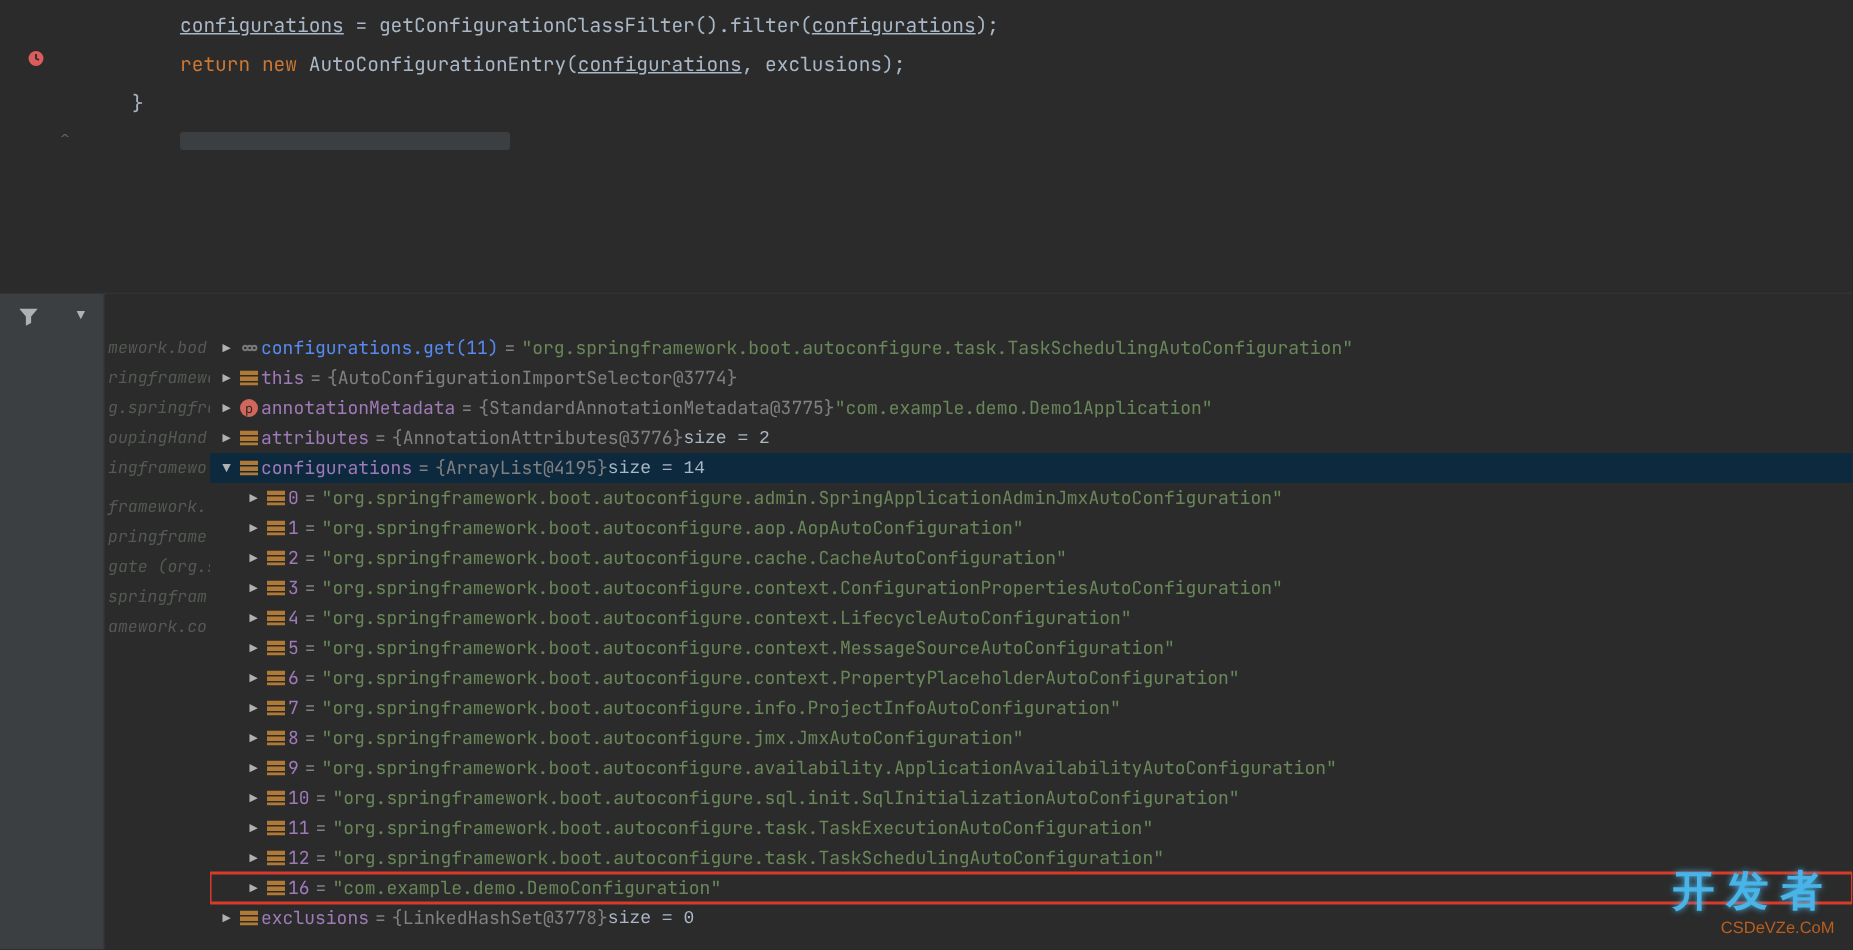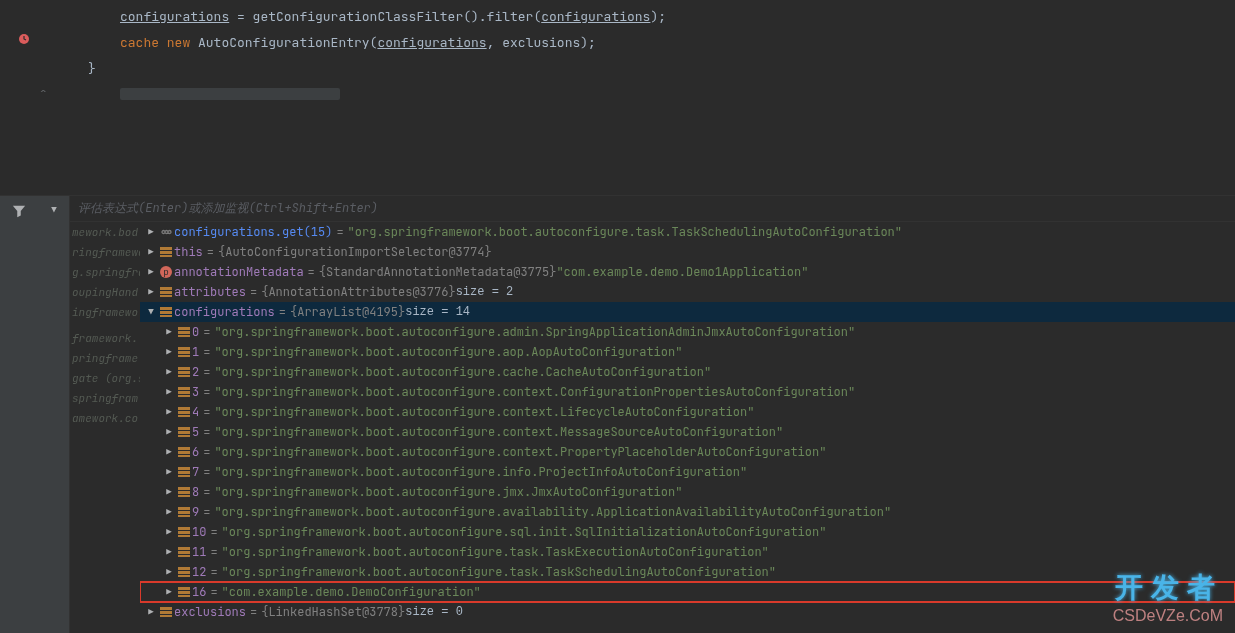--- a/index.html
+++ b/index.html
@@ -59,52 +59,51 @@
 .node.hi { outline:2px solid #d93a2b; outline-offset:-1px;}
 .ind1{ padding-left:22px;}
 
 .ico-field svg rect{ fill:#b07a36;}
 .ico-p circle{ fill:#d1675a;}
 .ico-inf svg{ stroke:#7a7a7a;}
 
 .wm { position:absolute; right:12px; bottom:8px; text-align:right; pointer-events:none;}
 .wm .cn { font-size:28px; font-weight:bold; color:#49b4e8; letter-spacing:8px; font-family:'SimHei','Arial';
           text-shadow:0 0 4px #49b4e8;}
-.wm .en { font-size:16px; color:#fca5a5; opacity:.7; font-family:Arial;text-align:right;}
+.wm .en { font-size:11px; color:#f97316; opacity:.7; font-family:Arial;text-align:right;}
 </style>
 </head>
 <body>
 
 <div class="editor">
   <div class="gutter">
     <span class="bp">
       <svg viewBox="0 0 12 12">
           <circle cx="6" cy="6" r="5" fill="#db5c5c"></circle>
           <path d="M6 3v3l2 1" stroke="#2b2b2b" stroke-width="1.2" fill="none"></path>
         </svg>
     </span>
     <span class="cls">⌃</span>
   </div>
   <div class="code">
     <div class="row"><span class="idp">configurations</span><span class="call"> = getConfigurationClassFilter().filter(</span><span class="idp">configurations</span><span class="p">);</span></div>
-    <div class="row"><span class="kw">cache </span><span class="kw">new </span><span class="call">AutoConfigurationEntry(</span><span class="idp">configurations</span><span class="p">, exclusions);</span></div>
+    <div class="row"><span class="kw">return </span><span class="kw">new </span><span class="call">AutoConfigurationEntry(</span><span class="idp">configurations</span><span class="p">, exclusions);</span></div>
     <div class="row" style="padding-left:28px;"><span class="p">}</span></div>
     <div class="scrollbar"></div>
   </div>
 </div>
 
 <div class="debug">
   <div class="tools">
     <span><svg viewBox="0 0 16 16">
           <path d="M1 2h14l-5 6v5l-4 2v-7z"></path>
         </svg></span>
     <span style="color:#afb1b3;font-size:9px;">▼</span>
   </div>
   <div class="vars">
-    <div class="eval">评估表达式(Enter)或添加监视(Ctrl+Shift+Enter)</div>
     <div class="frames" id="frames">
         <div>mework.bod</div>
         <div>ringframewo</div>
         <div>g.springfra</div>
         <div>oupingHand</div>
         <div>ingframewo</div>
         <div class="sp"></div>
         <div>framework.</div>
         <div>pringframe</div>
         <div>gate (org.s</div>
@@ -112,21 +111,21 @@
         <div>amework.co</div>
       </div>
     <div class="tree" id="tree">
         <div class="node ind0">
           <span class="chev">▶</span>
           <span class="ic ico-inf">
             <svg width="14" height="10" viewBox="0 0 14 10" fill="none">
               <path d="M3 5c0-2 3-2 3 0s3 2 3 0 3-2 3 0-3 2-3 0-3-2-3 0-3 2-3 0z" stroke-width="1.3"></path>
             </svg>
           </span>
-          <span class="vname link">configurations.get(15)</span>
+          <span class="vname link">configurations.get(11)</span>
           <span class="eq"> = </span>
           <span class="str">"org.springframework.boot.autoconfigure.task.TaskSchedulingAutoConfiguration"</span>
         </div>
         <div class="node ind0">
           <span class="chev">▶</span>
           <span class="ic ico-field">
             <svg width="12" height="10" viewBox="0 0 12 10">
               <rect x="0" y="0" width="12" height="3"></rect>
               <rect x="0" y="4" width="12" height="3"></rect>
               <rect x="0" y="8" width="12" height="2"></rect>

